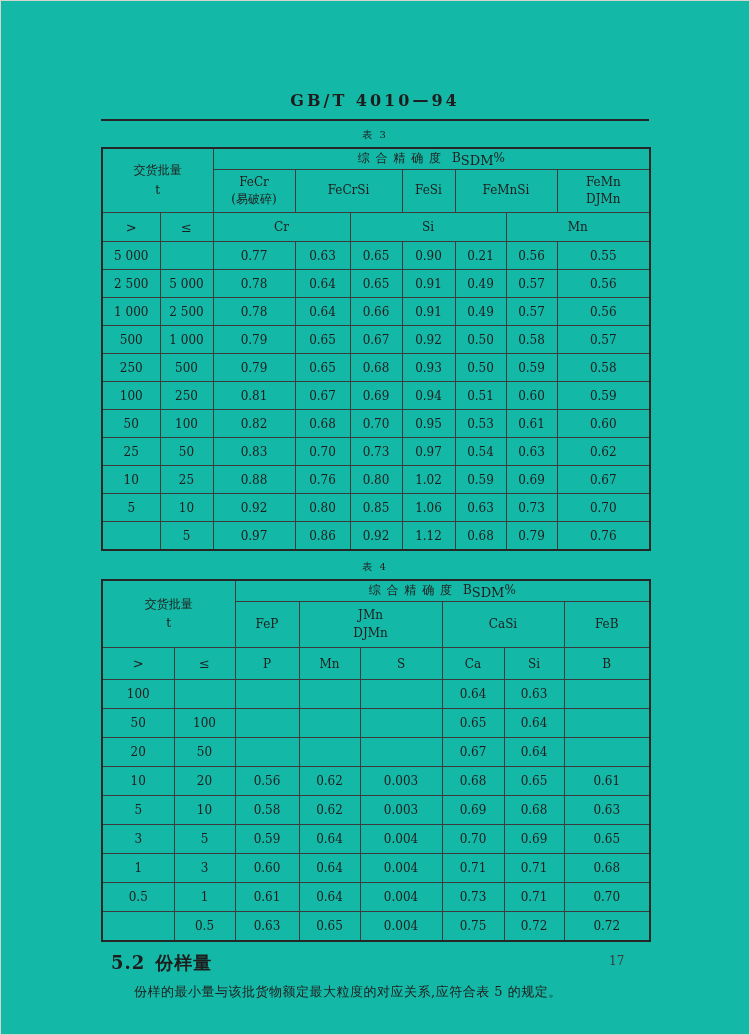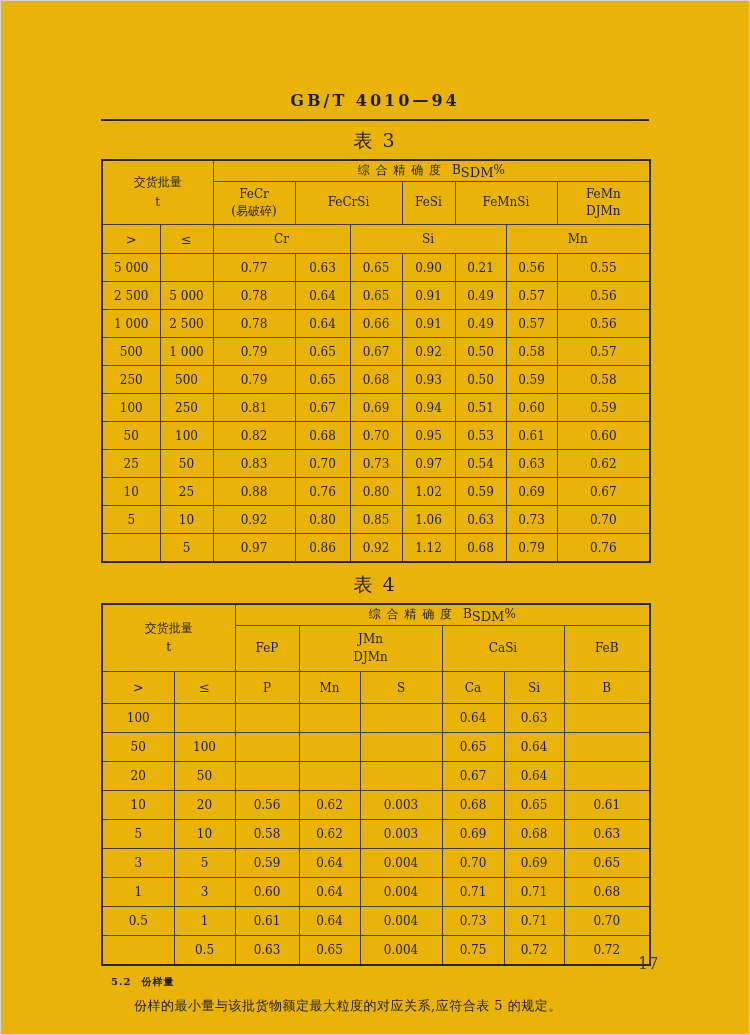--- a/index.html
+++ b/index.html
@@ -1,21 +1,21 @@
 <!DOCTYPE html>
 <html><head>
 <meta charset="utf-8">
 <style>
   html, body { margin: 0; padding: 0; background: #e8e8e4; }
   .page {
     position: relative;
     width: 750px;
     height: 1035px;
     margin: 0 auto;
-    background: #eab308;
+    background: #14b8a6;
     border: 1px solid #d5d5cf;
     box-sizing: border-box;
     font-family: "DejaVu Serif", "Liberation Serif", serif;
     color: #1d1d1d;
     overflow: hidden;
   }
   .content {
     position: absolute;
     left: 100px;
     top: 0;
@@ -28,21 +28,21 @@
     font-weight: bold;
     letter-spacing: 3px;
   }
   .rule {
     height: 2px;
     background: #262626;
     margin-top: 9px;
   }
   .tbl-caption {
     text-align: center;
-    font-size: 19px;
+    font-size: 10px;
     margin: 7px 0 5px 0;
     letter-spacing: 2px;
   }
   table {
     width: 548px;
     table-layout: fixed;
     border-collapse: collapse;
     font-size: 12px;
     text-align: center;
   }
@@ -63,36 +63,36 @@
   #table4 tbody td   { height: 28px; }
   .batch-cell { line-height: 1.6; margin-left: 48px; }
   .precision-head { letter-spacing: 1px; }
   .precision-head .sym { margin-left: 10px; letter-spacing: 0; }
   .precision-head sub { font-size: 13px; letter-spacing: 0; }
   .precision-head .pct { letter-spacing: 0; }
   .cmp { font-size: 13px; }
   .section { margin-top: 9px; font-family: "DejaVu Serif", "Liberation Serif", serif; }
   .section-heading {
     margin-left: 10px;
-    font-size: 10px;
+    font-size: 18px;
     font-weight: bold;
     letter-spacing: 1px;
     margin-top: 9px;
   }
   .section-heading .sec-num { margin-right: 10px; font-weight: bold; }
   .section-body {
     margin: 8px 0 4px 33px;
     font-size: 13px;
     letter-spacing: 0.5px;
   }
   .page-number {
     position: absolute;
-    left: 637px;
+    left: 608px;
     top: 953px;
-    font-size: 16px;
+    font-size: 12px;
     color: #3a3a3a;
   }
 </style>
 </head>
 <body>
 
 <div class="page">
   <div class="content">
 
     <div class="doc-code">GB/T 4010—94</div>

